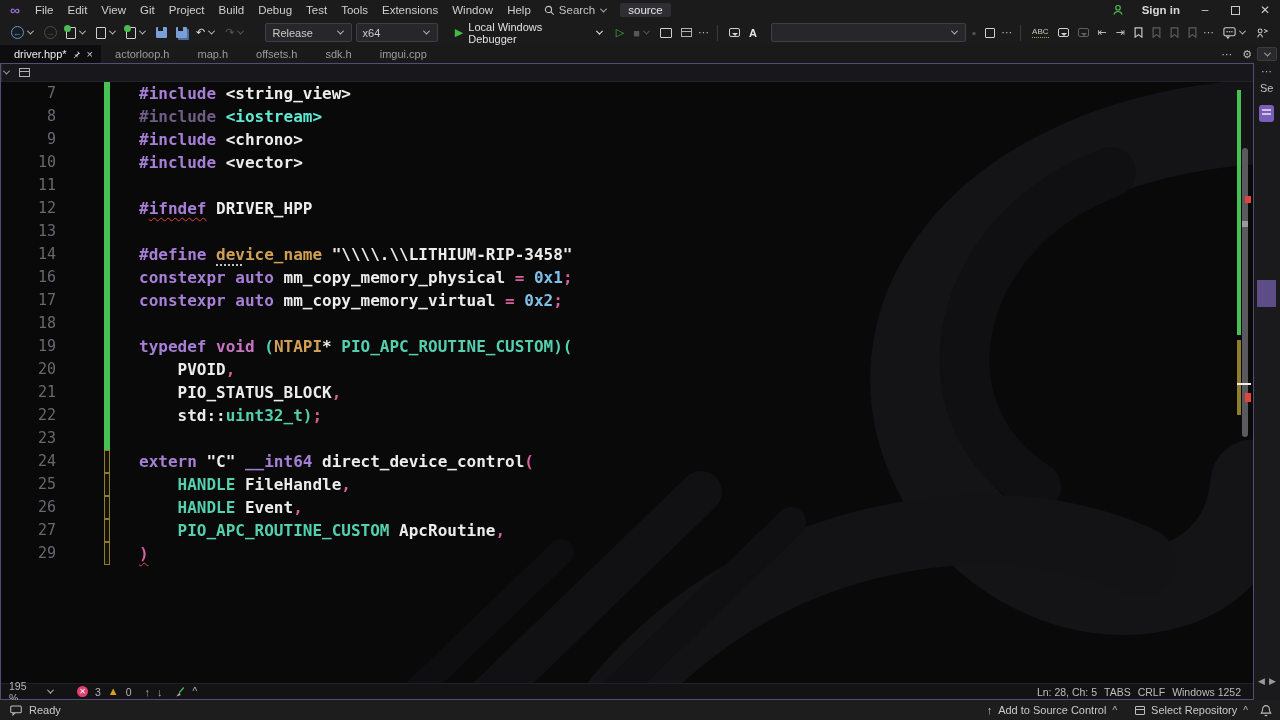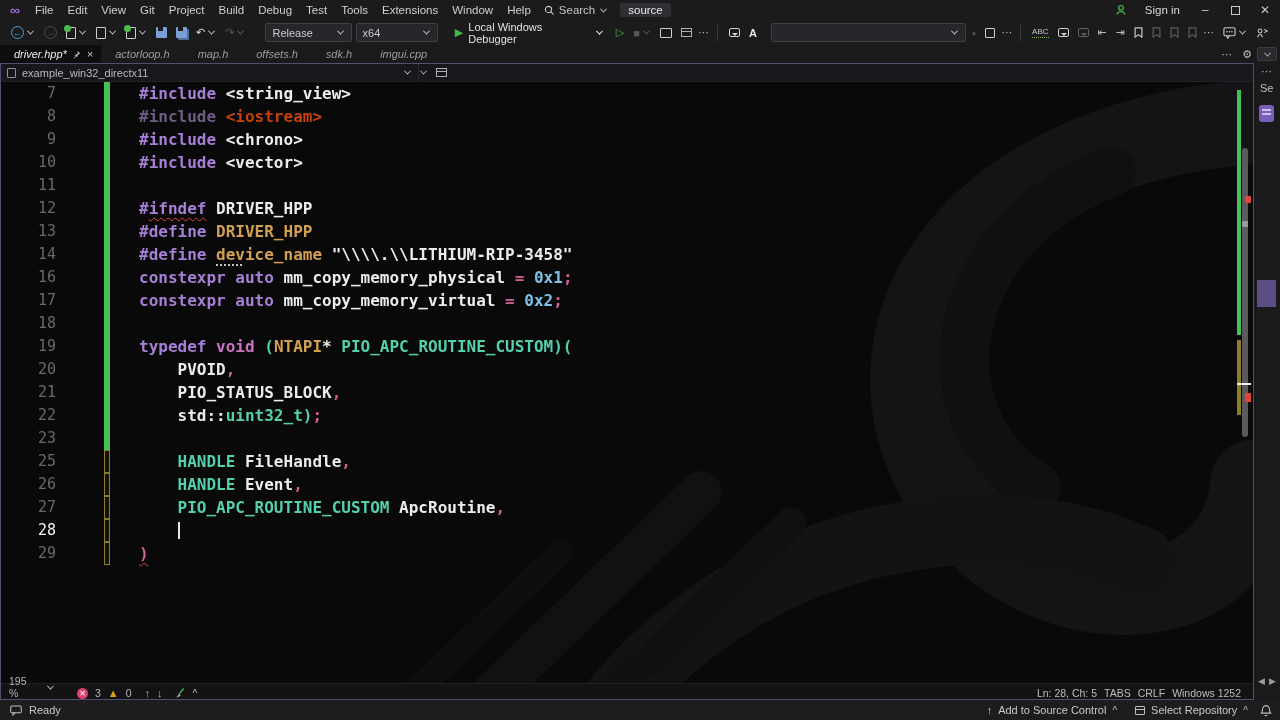--- a/index.html
+++ b/index.html
@@ -8,21 +8,21 @@
   .app { position:relative; width:1280px; height:720px; background:#1a1a1a; }
 
   
   .titlebar { position:absolute; top:0; left:0; width:1280px; height:20px;
     background:#1b1b1b; display:flex; align-items:center; color:#cfcfcf; font-size:11.5px; }
   .vs-logo { color:#9b6fd4; font-size:14px; font-weight:bold; padding:0 8px 0 10px; }
   .menu-item { padding:0 7px; height:20px; line-height:20px; cursor:default; }
   .search-ctl { display:flex; align-items:center; gap:4px; padding:0 6px; color:#c4c4c4; }
   .sol-box { background:#2e2e33; border-radius:2px; padding:1px 8px; color:#e8e8e8; margin-left:6px; }
   .tb-spacer { flex:1; }
-  .signin { display:flex; align-items:flex-start; gap:18px; color:#d8d8d8; padding:0 10px; }
+  .signin { display:flex; align-items:flex-start; gap:18px; color:#d8d8d8; padding:0 10px;font-weight:bold; }
   .winbtn { width:30px; height:20px; display:flex; align-items:center; justify-content:center;
             color:#c8c8c8; font-size:12px; }
   .restore-glyph { width:9px; height:9px; border:1px solid #c8c8c8; display:inline-block; }
 
   
   .toolbar { position:absolute; top:20px; left:0; width:1280px; height:25px; background:#1b1b1b;
     display:flex; align-items:center; font-size:11px; color:#c8c8c8; padding-left:8px; gap:3px; }
   .tbtn { display:flex; align-items:center; gap:2px; padding:2px 3px; border-radius:2px; }
   .dim { opacity:.38; }
   .chev { display:inline-block; width:5px; height:5px; border-right:1px solid currentColor;
@@ -77,40 +77,40 @@
      font-size:16px; font-weight:600; }
   .crow { display:flex; height:23px; line-height:23px; align-items:stretch; }
   .ln { width:55px; text-align:right; color:#686870; font-size:15px; font-weight:400; }
   .ln.cur { color:#f2f2f2; }
   .bar { width:6px; margin-left:48px; }
   .bar.green { background:#46c254; }
   .bar.olive { background:#151208; border:1.5px solid #8f7d2e; }
   .ct { margin-left:29px; white-space:pre; }
   .tk-v { color:#a77fd6; } .tk-p { color:#c973c2; } .tk-w { color:#ececec; }
   .tk-o { color:#d2a055; } .tk-t { color:#54d0ae; } .tk-k { color:#d75f9b; }
-  .tk-n { color:#7fc1e8; } .tk-d { color:#6f5d86; } .tk-g { color:#c2410c; }
+  .tk-n { color:#7fc1e8; } .tk-d { color:#6f5d86; } .tk-g { color:#5eead4; }
   .sq { text-decoration:underline wavy #e0443a 1px; text-underline-offset:3px; }
   .dots { text-decoration:underline dotted #c2c2c2 2px; text-underline-offset:4px; }
   .caret { display:inline-block; width:2px; height:17px; background:#e8e8e8; vertical-align:-3px;
      animation:blink 1.1s steps(1) infinite; }
   @keyframes blink { 50% { opacity:0; } }
 
   
   .vscroll { position:absolute; top:0; right:2px; width:14px; height:601px; z-index:2; }
   .vs-green { position:absolute; left:0; top:8px; width:4px; height:245px; background:#46c254; }
   .vs-olive { position:absolute; left:0; top:258px; width:4px; height:75px; background:#8f7d2e; }
   .vs-thumb { position:absolute; left:5px; top:66px; width:6px; height:289px; background:#5a5a5e; border-radius:3px; }
   .vs-red1 { position:absolute; right:0; top:114px; width:6px; height:7px; background:#e0443a; }
   .vs-red2 { position:absolute; right:0; top:311px; width:6px; height:9px; background:#e0443a; }
   .vs-gray { position:absolute; left:5px; top:139px; width:6px; height:6px; background:#9a9a9a; }
   .vs-line { position:absolute; left:0; top:301px; width:14px; height:2px; background:#f0f0f0; }
 
   
   .doc-status { position:relative; height:16px; background:#131316; border-top:1px solid #222226;
-     display:flex; align-items:flex-end; font-size:10.5px; color:#b5b5b5; }
+     display:flex; align-items:center; font-size:10.5px; color:#b5b5b5; }
   .zoom-ctl { display:flex; align-items:center; gap:8px; padding:0 8px; width:62px; }
   .health { display:flex; align-items:center; gap:7px; margin-left:14px; }
   .err-badge { width:11px; height:11px; border-radius:50%; background:#e0426f; color:#fff;
      font-size:8px; display:flex; align-items:center; justify-content:center; }
   .warn-glyph { color:#d8a117; font-size:11px; line-height:11px; }
   .nav-arrow { color:#a8a8a8; font-size:11px; }
   .ds-right { margin-left:auto; display:flex; gap:7px; padding-right:12px; color:#bdbdbd; }
 
   
   .right-strip { position:absolute; top:63px; left:1254px; width:26px; height:637px; background:#1a1a1c;
@@ -309,21 +309,21 @@
     <span class="tbtn" style="margin-right:8px;">
         <svg width="13" height="12" viewBox="0 0 16 15">
           <circle cx="5" cy="5" r="2.4" fill="none" stroke="#c8c8c8" stroke-width="1.3"></circle>
           <path d="M2 13c.6-2.5 2-3.6 3-3.6s2.4 1.1 3 3.6" fill="none" stroke="#c8c8c8" stroke-width="1.3"></path>
           <path d="M10 3l4 2-4 2" fill="none" stroke="#c8c8c8" stroke-width="1.3"></path>
         </svg>
       </span>
   </div>
 
   <div class="tabbar">
-    <div style="display:flex;font-style:italic;">
+    <div style="display:flex;">
         <div class="tab active">
           <span class="tab-label">driver.hpp*</span>
           <svg width="9" height="9" viewBox="0 0 16 16">
             <path fill="#cfcfcf" d="M9.5 1.5l5 5-2.2.8-2.8 2.8.2 3.4-2.2-2.2-3.7 3.7-.8-.8 3.7-3.7-2.2-2.2 3.4.2 2.8-2.8z"></path>
           </svg>
           <span class="tab-close">×</span>
         </div>
         <div class="tab">
           <span class="tab-label">actorloop.h</span>
         </div>
@@ -345,26 +345,20 @@
       <span>⚙</span>
     </div>
     <div class="strip-chevbtn">
         <span class="chev"></span>
       </div>
   </div>
 
   <div class="editor-group">
 
     <div class="breadcrumb">
-      <div class="bc-left">
-        <span class="bc-file-ico"></span>
-        <span>example_win32_directx11</span>
-        <span style="flex:1;"></span>
-        <span class="chev"></span>
-      </div>
       <div class="bc-div"></div>
       <div class="bc-icons">
         <span class="chev"></span>
         <span class="i-split"></span>
       </div>
     </div>
 
     <div class="code-area">
       <svg class="bgart" width="1252" height="601" viewBox="0 0 1252 601">
         <g fill="none" stroke-linecap="round">
@@ -403,21 +397,20 @@
             <span class="ct"></span>
           </div>
           <div class="crow">
             <span class="ln">12</span>
             <span class="bar green"></span>
             <span class="ct"><span class="tk-v">#</span><span class="tk-v sq">ifndef</span><span class="tk-w"> DRIVER_HPP</span></span>
           </div>
           <div class="crow">
             <span class="ln">13</span>
             <span class="bar green"></span>
-            <span class="ct"><span class="tk-v">#define </span><span class="tk-o">DRIVER_HPP</span></span>
           </div>
           <div class="crow">
             <span class="ln">14</span>
             <span class="bar green"></span>
             <span class="ct"><span class="tk-v">#define </span><span class="tk-o dots">dev</span><span class="tk-o">ice_name</span><span class="tk-w"> "\\\\.\\LITHIUM-RIP-3458"</span></span>
           </div>
           <div class="crow">
             <span class="ln">16</span>
             <span class="bar green"></span>
             <span class="ct"><span class="tk-v">constexpr auto </span><span class="tk-w">mm_copy_memory_physical</span><span class="tk-k"> = </span><span class="tk-n">0x1</span><span class="tk-k">;</span></span>
@@ -449,40 +442,40 @@
           </div>
           <div class="crow">
             <span class="ln">22</span>
             <span class="bar green"></span>
             <span class="ct"><span class="tk-w">    std::</span><span class="tk-t">uint32_t</span><span class="tk-t">)</span><span class="tk-k">;</span></span>
           </div>
           <div class="crow">
             <span class="ln">23</span>
             <span class="bar green"></span>
             <span class="ct"></span>
+          </div>
+          <div class="crow">
+            <span class="ln">24</span>
+            <span class="bar olive"></span>
+            <span class="ct"><span class="tk-v">extern </span><span class="tk-w">"C" </span><span class="tk-v">__int64 </span><span class="tk-w">direct_device_control</span><span class="tk-k">(</span></span>
           </div>
           <div class="crow">
             <span class="ln">25</span>
             <span class="bar olive"></span>
             <span class="ct"><span class="tk-t">    HANDLE </span><span class="tk-w">FileHandle</span><span class="tk-k">,</span></span>
           </div>
           <div class="crow">
             <span class="ln">26</span>
             <span class="bar olive"></span>
             <span class="ct"><span class="tk-t">    HANDLE </span><span class="tk-w">Event</span><span class="tk-k">,</span></span>
           </div>
           <div class="crow">
             <span class="ln">27</span>
             <span class="bar olive"></span>
             <span class="ct"><span class="tk-t">    PIO_APC_ROUTINE_CUSTOM </span><span class="tk-w">ApcRoutine</span><span class="tk-k">,</span></span>
-          </div>
-          <div class="crow">
-            <span class="ln cur">28</span>
-            <span class="bar olive"></span>
-            <span class="ct"><span class="tk-w">    </span><span class="caret"></span></span>
           </div>
           <div class="crow">
             <span class="ln">29</span>
             <span class="bar olive"></span>
             <span class="ct"><span class="tk-k sq">)</span></span>
           </div>
         </div>
       <div class="vscroll">
         <div class="vs-green"></div>
         <div class="vs-olive"></div>

